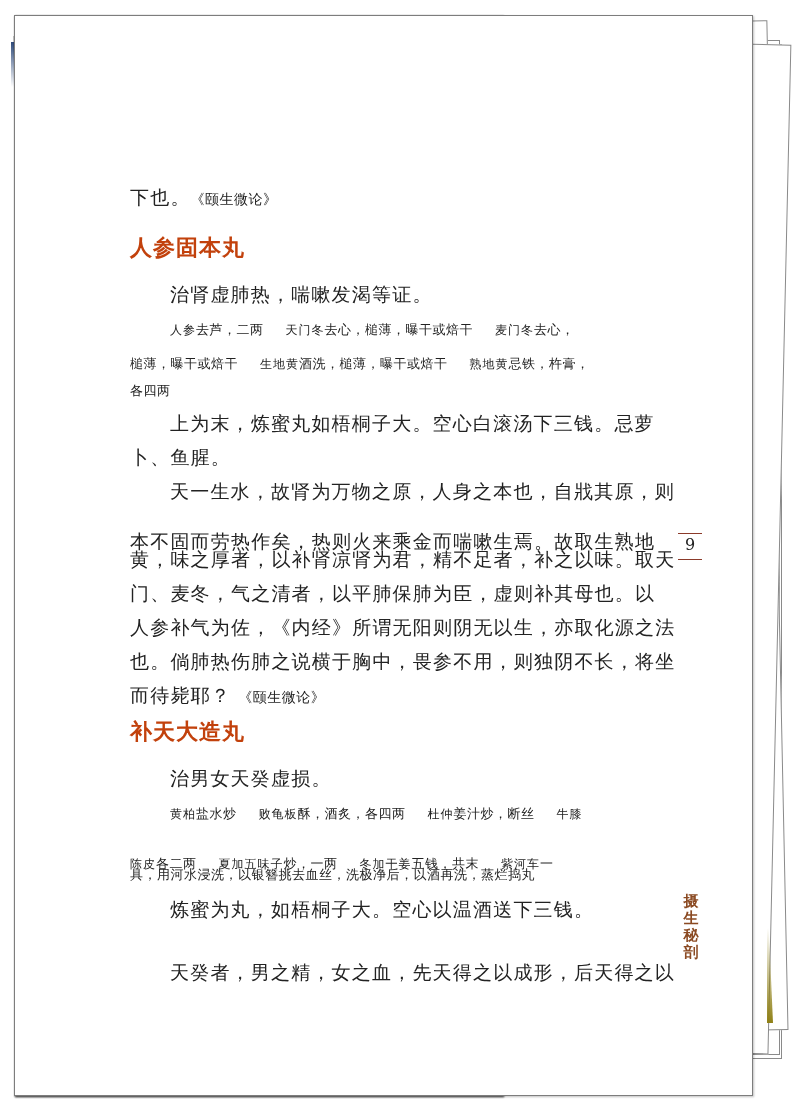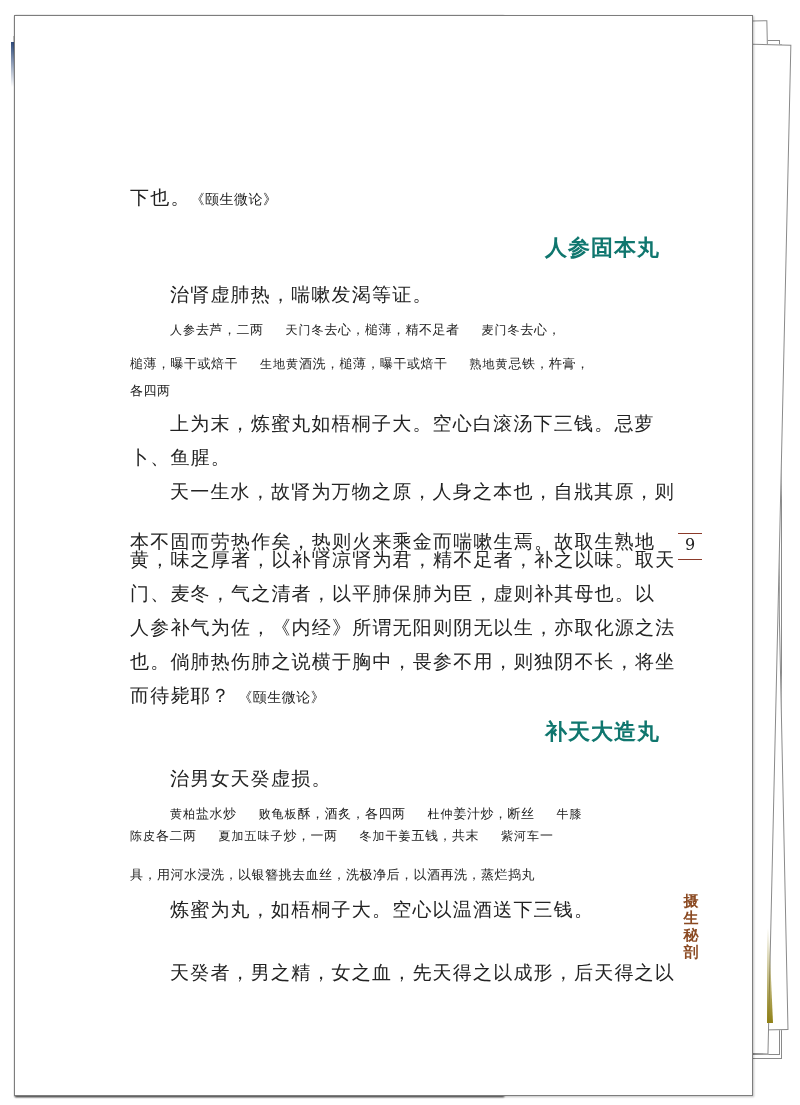--- a/index.html
+++ b/index.html
@@ -23,21 +23,21 @@
     width:489px; height:1081px;
     background:#fff; border:1px solid #7d7d7d; box-sizing:border-box;
     box-shadow:1px 1px 2px rgba(0,0,0,0.25);
   }
   .content { position:absolute; left:130px; width:530px; }
   .line { position:absolute; left:0; white-space:nowrap; font-size:19px; line-height:22px; letter-spacing:1.2px; }
   .ind { padding-left:40px; }
   .small { font-size:13px; letter-spacing:0.5px; }
   .cite { font-size:14px; letter-spacing:0.5px; }
   .herb { font-size:12px; letter-spacing:1px;margin-top:17px; }
-  .heading { position:absolute; left:0; width:530px; text-align:right; font-size:22px; font-weight:bold; color:#0f766e; letter-spacing:1px; font-family:"DejaVu Sans","Liberation Sans",sans-serif; }
+  .heading { position:absolute; left:0; width:530px; text-align:left; font-size:22px; font-weight:bold; color:#c2410c; letter-spacing:1px; font-family:"DejaVu Sans","Liberation Sans",sans-serif; }
   .gap { display:inline-block; width:22px; }
   .pnum { position:absolute; left:676px; top:535px; width:28px; text-align:center; font-size:16px; color:#222; }
   .pnum .rule { position:absolute; left:2px; width:24px; height:1px; background:#8b3a2a; }
   .pnum .rule.top { top:-2px; }
   .pnum .rule.bot { top:24px; }
   .vtitle { position:absolute; left:683px; top:893px; width:16px; font-size:15px; line-height:17px; font-weight:bold; color:#8b4a22; text-align:center; font-family:"DejaVu Sans","Liberation Sans",sans-serif; }
   .vtitle span { display:block; }
 </style>
 </head>
 <body>
@@ -103,21 +103,21 @@
 <div style="position:absolute; left:14px; top:15px; width:739px; height:1081px; background:#fff; border:1px solid #7d7d7d; box-sizing:border-box; box-shadow:1px 1px 2px rgba(0,0,0,0.25);"></div>
 
 <div class="content" style="top:0;">
   <div class="line" style="top:186px;"><span>下也。</span><span class="cite">《颐生微论》</span></div>
 
   <div class="heading" style="top:233px;">人参固本丸</div>
 
   <div class="line ind" style="top:283px;">治肾虚肺热，喘嗽发渴等证。</div>
 
   <div class="line ind" style="top:316px;">
-    <span class="herb">人参</span><span class="small">去芦，二两</span><span class="gap"></span><span class="herb">天门冬</span><span class="small">去心，槌薄，精不足者</span><span class="gap"></span><span class="herb">麦门冬</span><span class="small">去心，</span>
+    <span class="herb">人参</span><span class="small">去芦，二两</span><span class="gap"></span><span class="herb">天门冬</span><span class="small">去心，槌薄，曝干或焙干</span><span class="gap"></span><span class="herb">麦门冬</span><span class="small">去心，</span>
   </div>
   <div class="line" style="top:350px;">
     <span class="small">槌薄，曝干或焙干</span><span class="gap"></span><span class="herb">生地黄</span><span class="small">酒洗，槌薄，曝干或焙干</span><span class="gap"></span><span class="herb">熟地黄</span><span class="small">忌铁，杵膏，</span>
   </div>
   <div class="line small" style="top:380px;text-align:center;">各四两</div>
 
   <div class="line ind" style="top:412px;">上为末，炼蜜丸如梧桐子大。空心白滚汤下三钱。忌萝</div>
   <div class="line" style="top:446px;">卜、鱼腥。</div>
 
   <div class="line ind" style="top:480px;">天一生水，故肾为万物之原，人身之本也，自戕其原，则</div>
@@ -128,21 +128,21 @@
   <div class="line" style="top:650px;">也。倘肺热伤肺之说横于胸中，畏参不用，则独阴不长，将坐</div>
   <div class="line" style="top:684px;"><span>而待毙耶？</span> <span class="cite">《颐生微论》</span></div>
 
   <div class="heading" style="top:717px;">补天大造丸</div>
 
   <div class="line ind" style="top:767px;text-align:right;">治男女天癸虚损。</div>
 
   <div class="line ind" style="top:800px;">
     <span class="herb">黄柏</span><span class="small">盐水炒</span><span class="gap"></span><span class="herb">败龟板</span><span class="small">酥，酒炙，各四两</span><span class="gap"></span><span class="herb">杜仲</span><span class="small">姜汁炒，断丝</span><span class="gap"></span><span class="herb">牛膝</span>
   </div>
-  <div class="line" style="top:822px;text-align:center;">
+  <div class="line" style="top:850px;text-align:center;">
     <span class="herb">陈皮</span><span class="small">各二两</span><span class="gap"></span><span class="herb">夏加五味子</span><span class="small">炒，一两</span><span class="gap"></span><span class="herb">冬加干姜</span><span class="small">五钱，共末</span><span class="gap"></span><span class="herb">紫河车</span><span class="small">一</span>
   </div>
   <div class="line small" style="top:864px;">具，用河水浸洗，以银簪挑去血丝，洗极净后，以酒再洗，蒸烂捣丸</div>
 
   <div class="line ind" style="top:898px;">炼蜜为丸，如梧桐子大。空心以温酒送下三钱。</div>
   <div class="line ind" style="top:961px;">天癸者，男之精，女之血，先天得之以成形，后天得之以</div>
 </div>
 
 <div class="pnum">
   <div class="rule top"></div>

